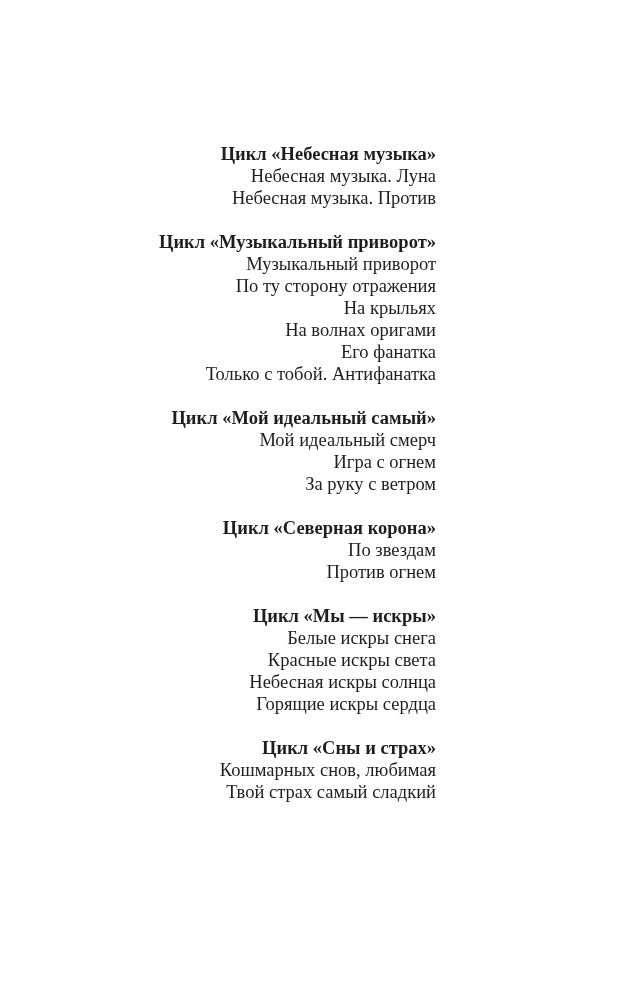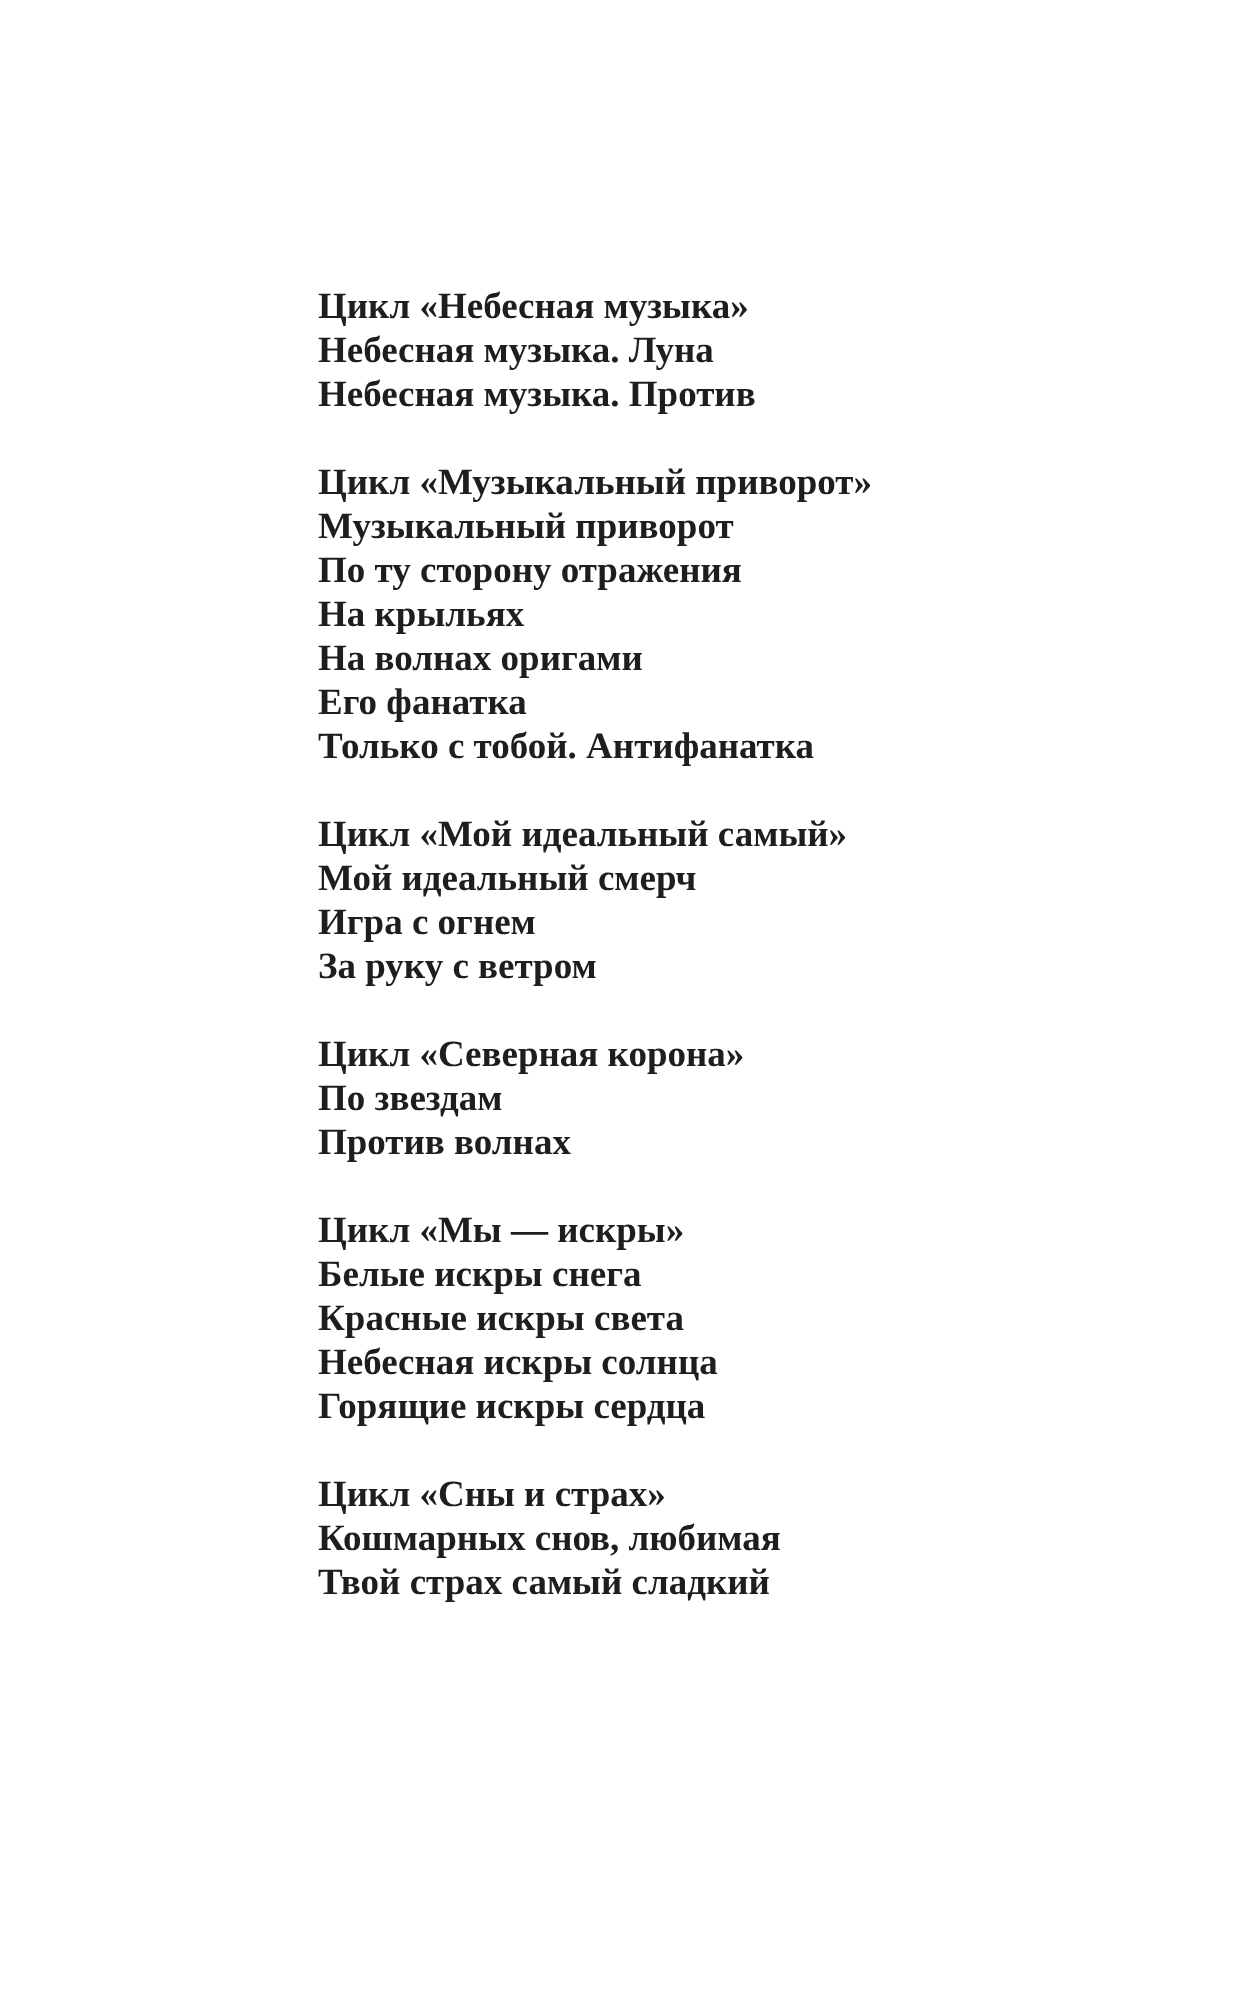--- a/index.html
+++ b/index.html
@@ -2,23 +2,23 @@
 <html><head>
   <meta charset="utf-8">
   <style>
     html, body { margin: 0; padding: 0; background: #ffffff; }
     body { width: 619px; height: 1000px; position: relative; overflow: hidden; }
     .page {
       position: absolute; left: 159px; top: 143px;
       font-family: "Liberation Serif", "DejaVu Serif", serif;
       font-size: 18.5px; line-height: 22px; color: #1e1e1e;
     }
-    .cycle { margin: 0 13px 22px 0; }
+    .cycle { margin: 0 13px 22px 0; text-align: right; }
     .cycle-title { font-weight: bold; white-space: nowrap; }
-    .item { white-space: nowrap; font-weight: bold; }
+    .item { white-space: nowrap; }
   </style>
 </head>
 <body>
 
 <div class="page">
   <div class="cycle">
     <div class="cycle-title">Цикл «Небесная музыка»</div>
     <div class="item">Небесная музыка. Луна</div>
     <div class="item">Небесная музыка. Против</div>
   </div>
@@ -33,21 +33,21 @@
   </div>
   <div class="cycle">
     <div class="cycle-title">Цикл «Мой идеальный самый»</div>
     <div class="item">Мой идеальный смерч</div>
     <div class="item">Игра с огнем</div>
     <div class="item">За руку с ветром</div>
   </div>
   <div class="cycle">
     <div class="cycle-title">Цикл «Северная корона»</div>
     <div class="item">По звездам</div>
-    <div class="item">Против волнах</div>
+    <div class="item">Против огнем</div>
   </div>
   <div class="cycle">
     <div class="cycle-title">Цикл «Мы — искры»</div>
     <div class="item">Белые искры снега</div>
     <div class="item">Красные искры света</div>
     <div class="item">Небесная искры солнца</div>
     <div class="item">Горящие искры сердца</div>
   </div>
   <div class="cycle">
     <div class="cycle-title">Цикл «Сны и страх»</div>

